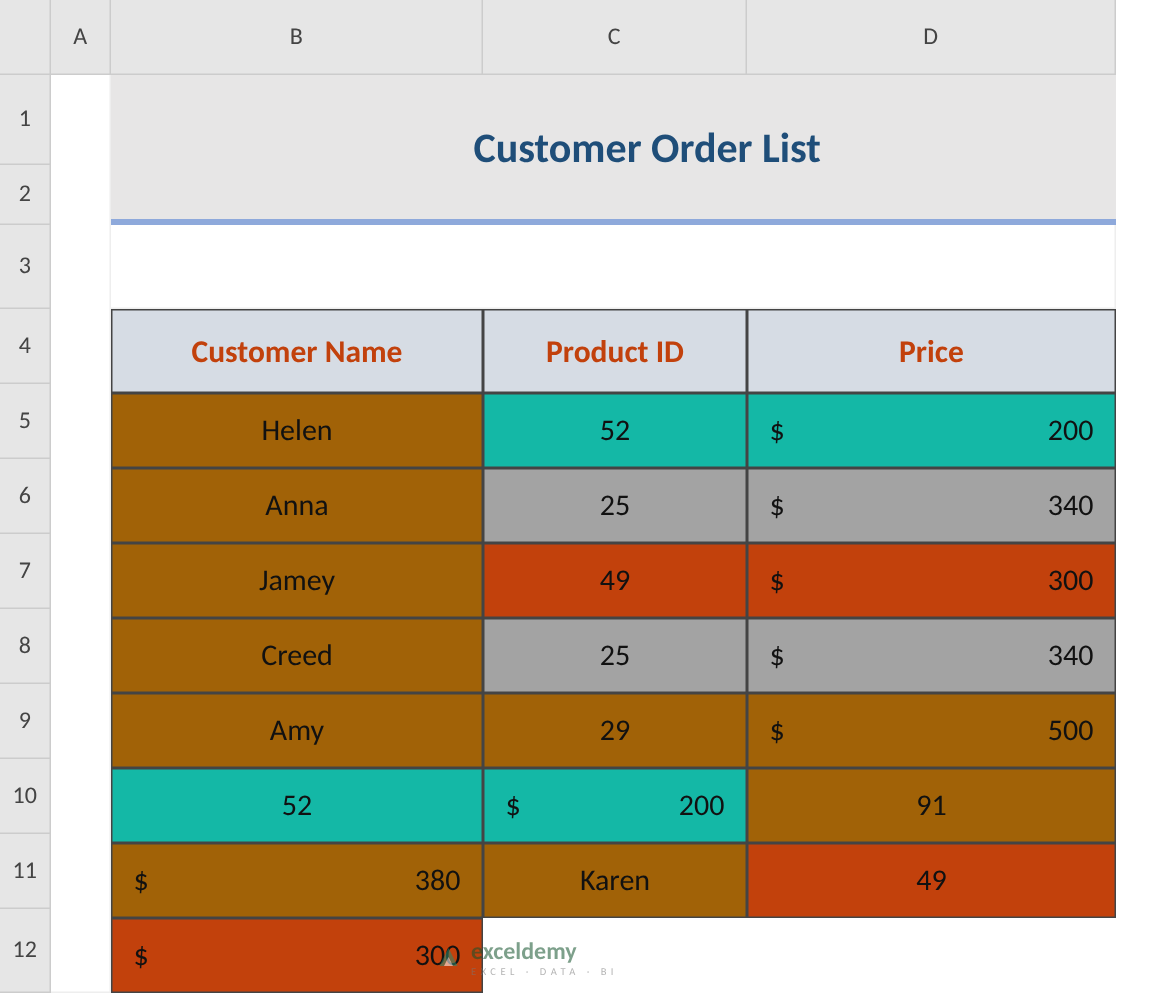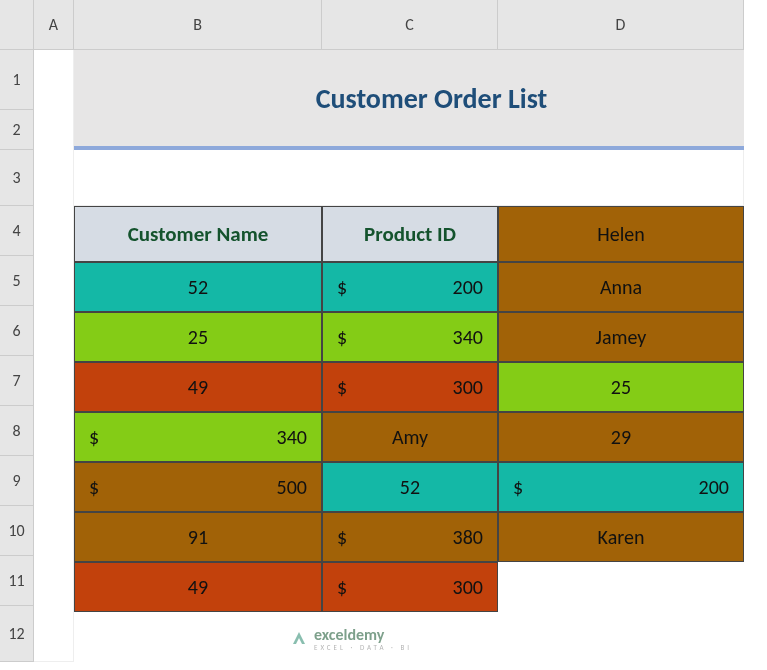--- a/index.html
+++ b/index.html
@@ -57,34 +57,34 @@
     grid-template-rows: 56px repeat(8, 50px);
   }
   .hcell {
     background: #d6dce4;
     border: 1px solid #444;
     display: flex;
     align-items: center;
     justify-content: center;
     font-weight: 700;
     font-size: 21px;
-    color: #14532d;
+    color: #c2410c;
   }
   .dcell {
     border: 1px solid #444;
     display: flex;
     align-items: center;
     justify-content: center;
     font-size: 20px;
     color: #111;
     background: #a16207;
     position: relative;
   }
   .dcell.green { background: #14b8a6; }
-  .dcell.yellow { background: #84cc16; }
+  .dcell.yellow { background: #a3a3a3; }
   .dcell.blue { background: #c2410c; }
   .price-cell {
     justify-content: space-between;
     padding: 0 14px 0 14px;
   }
   .price-cell .sym { flex: 0 0 auto; }
   .price-cell .val { flex: 0 0 auto; text-align: right; }
   .watermark {
     position: absolute;
     left: 290px;
@@ -132,20 +132,21 @@
 
   <div class="title-wrap" style="grid-column:3/6;grid-row:3/5;">
     <span class="title">Customer Order List</span>
   </div>
 
   <div class="cell blank" style="grid-column:3/6;grid-row:5;"></div>
 
   <div class="data-table" style="grid-column:3/6;grid-row:6/15;">
     <div class="hcell">Customer Name</div>
     <div class="hcell">Product ID</div>
+    <div class="hcell">Price</div>
 
     <div class="dcell">Helen</div>
     <div class="dcell green">52</div>
     <div class="dcell green price-cell">
         <span class="sym">$</span>
         <span class="val">200</span>
       </div>
 
     <div class="dcell">Anna</div>
     <div class="dcell yellow">25</div>
@@ -154,20 +155,21 @@
         <span class="val">340</span>
       </div>
 
     <div class="dcell">Jamey</div>
     <div class="dcell blue">49</div>
     <div class="dcell blue price-cell">
         <span class="sym">$</span>
         <span class="val">300</span>
       </div>
 
+    <div class="dcell">Creed</div>
     <div class="dcell yellow">25</div>
     <div class="dcell yellow price-cell">
         <span class="sym">$</span>
         <span class="val">340</span>
       </div>
 
     <div class="dcell">Amy</div>
     <div class="dcell">29</div>
     <div class="dcell price-cell">
         <span class="sym">$</span>

